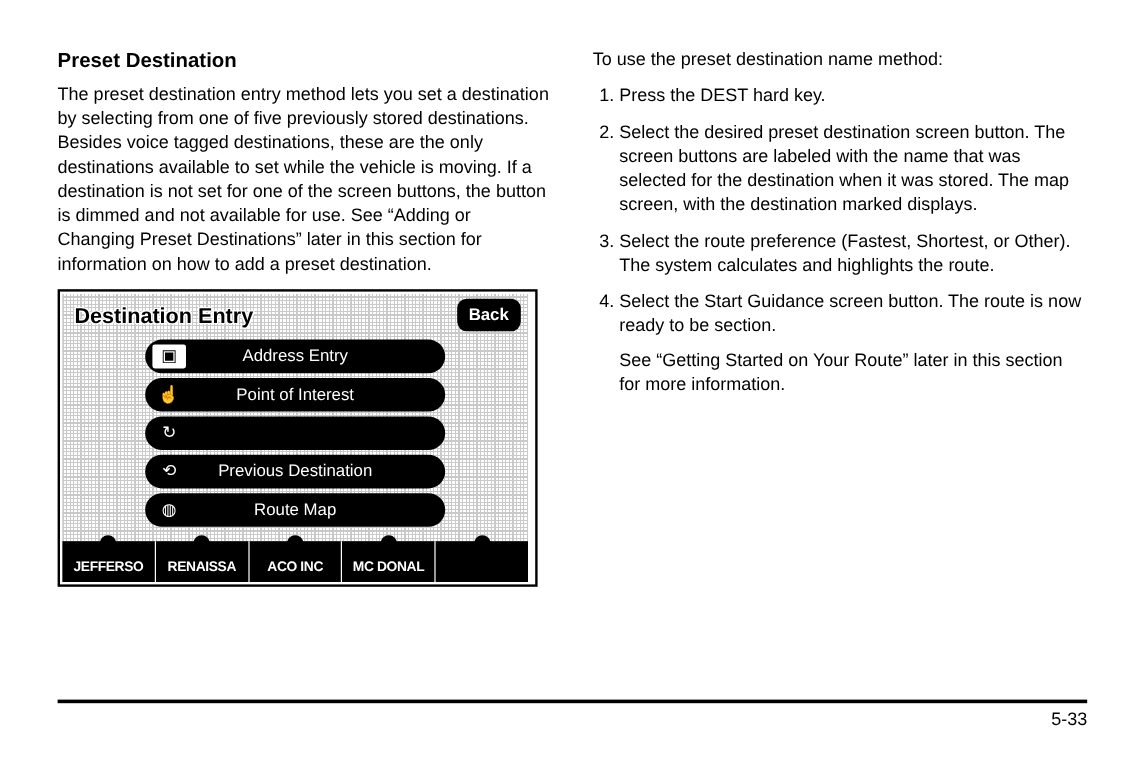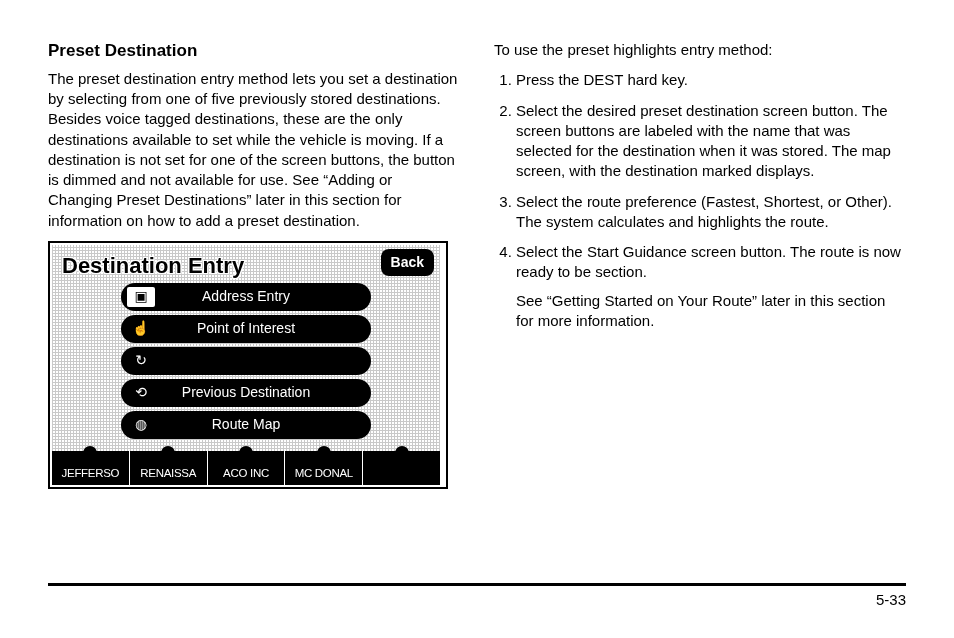--- a/index.html
+++ b/index.html
@@ -52,21 +52,21 @@
     background:
       repeating-linear-gradient(0deg,#c9c9c9 0 1px, transparent 1px 3px),
       repeating-linear-gradient(90deg,#c9c9c9 0 1px, transparent 1px 3px),
       #fff;
   }
   .shot-title {
     position: absolute;
     top: 6px;
     left: 10px;
     font-family: Arial, sans-serif;
-    font-size: 22px;
+    font-size: 18px;
     font-weight: bold;
     color: #000;
     text-shadow:
        1px 0 #fff,-1px 0 #fff,0 1px #fff,0 -1px #fff,
        1px 1px #fff,-1px -1px #fff,1px -1px #fff,-1px 1px #fff;
   }
   .back-btn {
     position: absolute;
     top: 4px; right: 6px;
     background: #000;
@@ -124,21 +124,21 @@
     left: 0; right: 0; bottom: 0;
     height: 34px;
     background: #000;
     display: flex;
   }
   .preset {
     flex: 1;
     position: relative;
     color: #fff;
     font-size: 11.5px;
-    font-weight: normal;
+    font-weight: bold;
     letter-spacing: -0.3px;
     display: flex;
     align-items: flex-end;
     justify-content: center;
     padding-bottom: 3px;
     box-sizing: border-box;
   }
   .preset + .preset { border-left: 1px solid #fff; }
   .preset::before {
     content: "";
@@ -206,21 +206,21 @@
             <div class="preset">RENAISSA</div>
             <div class="preset">ACO INC</div>
             <div class="preset">MC DONAL</div>
             <div class="preset"></div>
           </div>
         </div>
       </div>
     </div>
 
     <div class="col">
-      <p>To use the preset highlights entry method:</p>
+      <p>To use the preset destination name method:</p>
       <ol>
         <li>Press the DEST hard key.</li>
         <li>Select the desired preset destination screen button. The screen buttons are labeled with the name that was selected for the destination when it was stored. The map screen, with the destination marked displays.</li>
         <li>Select the route preference (Fastest, Shortest, or Other). The system calculates and highlights the route.</li>
         <li>
           <span>Select the Start Guidance screen button. The route is now ready to be section.</span>
           <p class="afternote">See “Getting Started on Your Route” later in this section for more information.</p>
         </li>
       </ol>
     </div>

